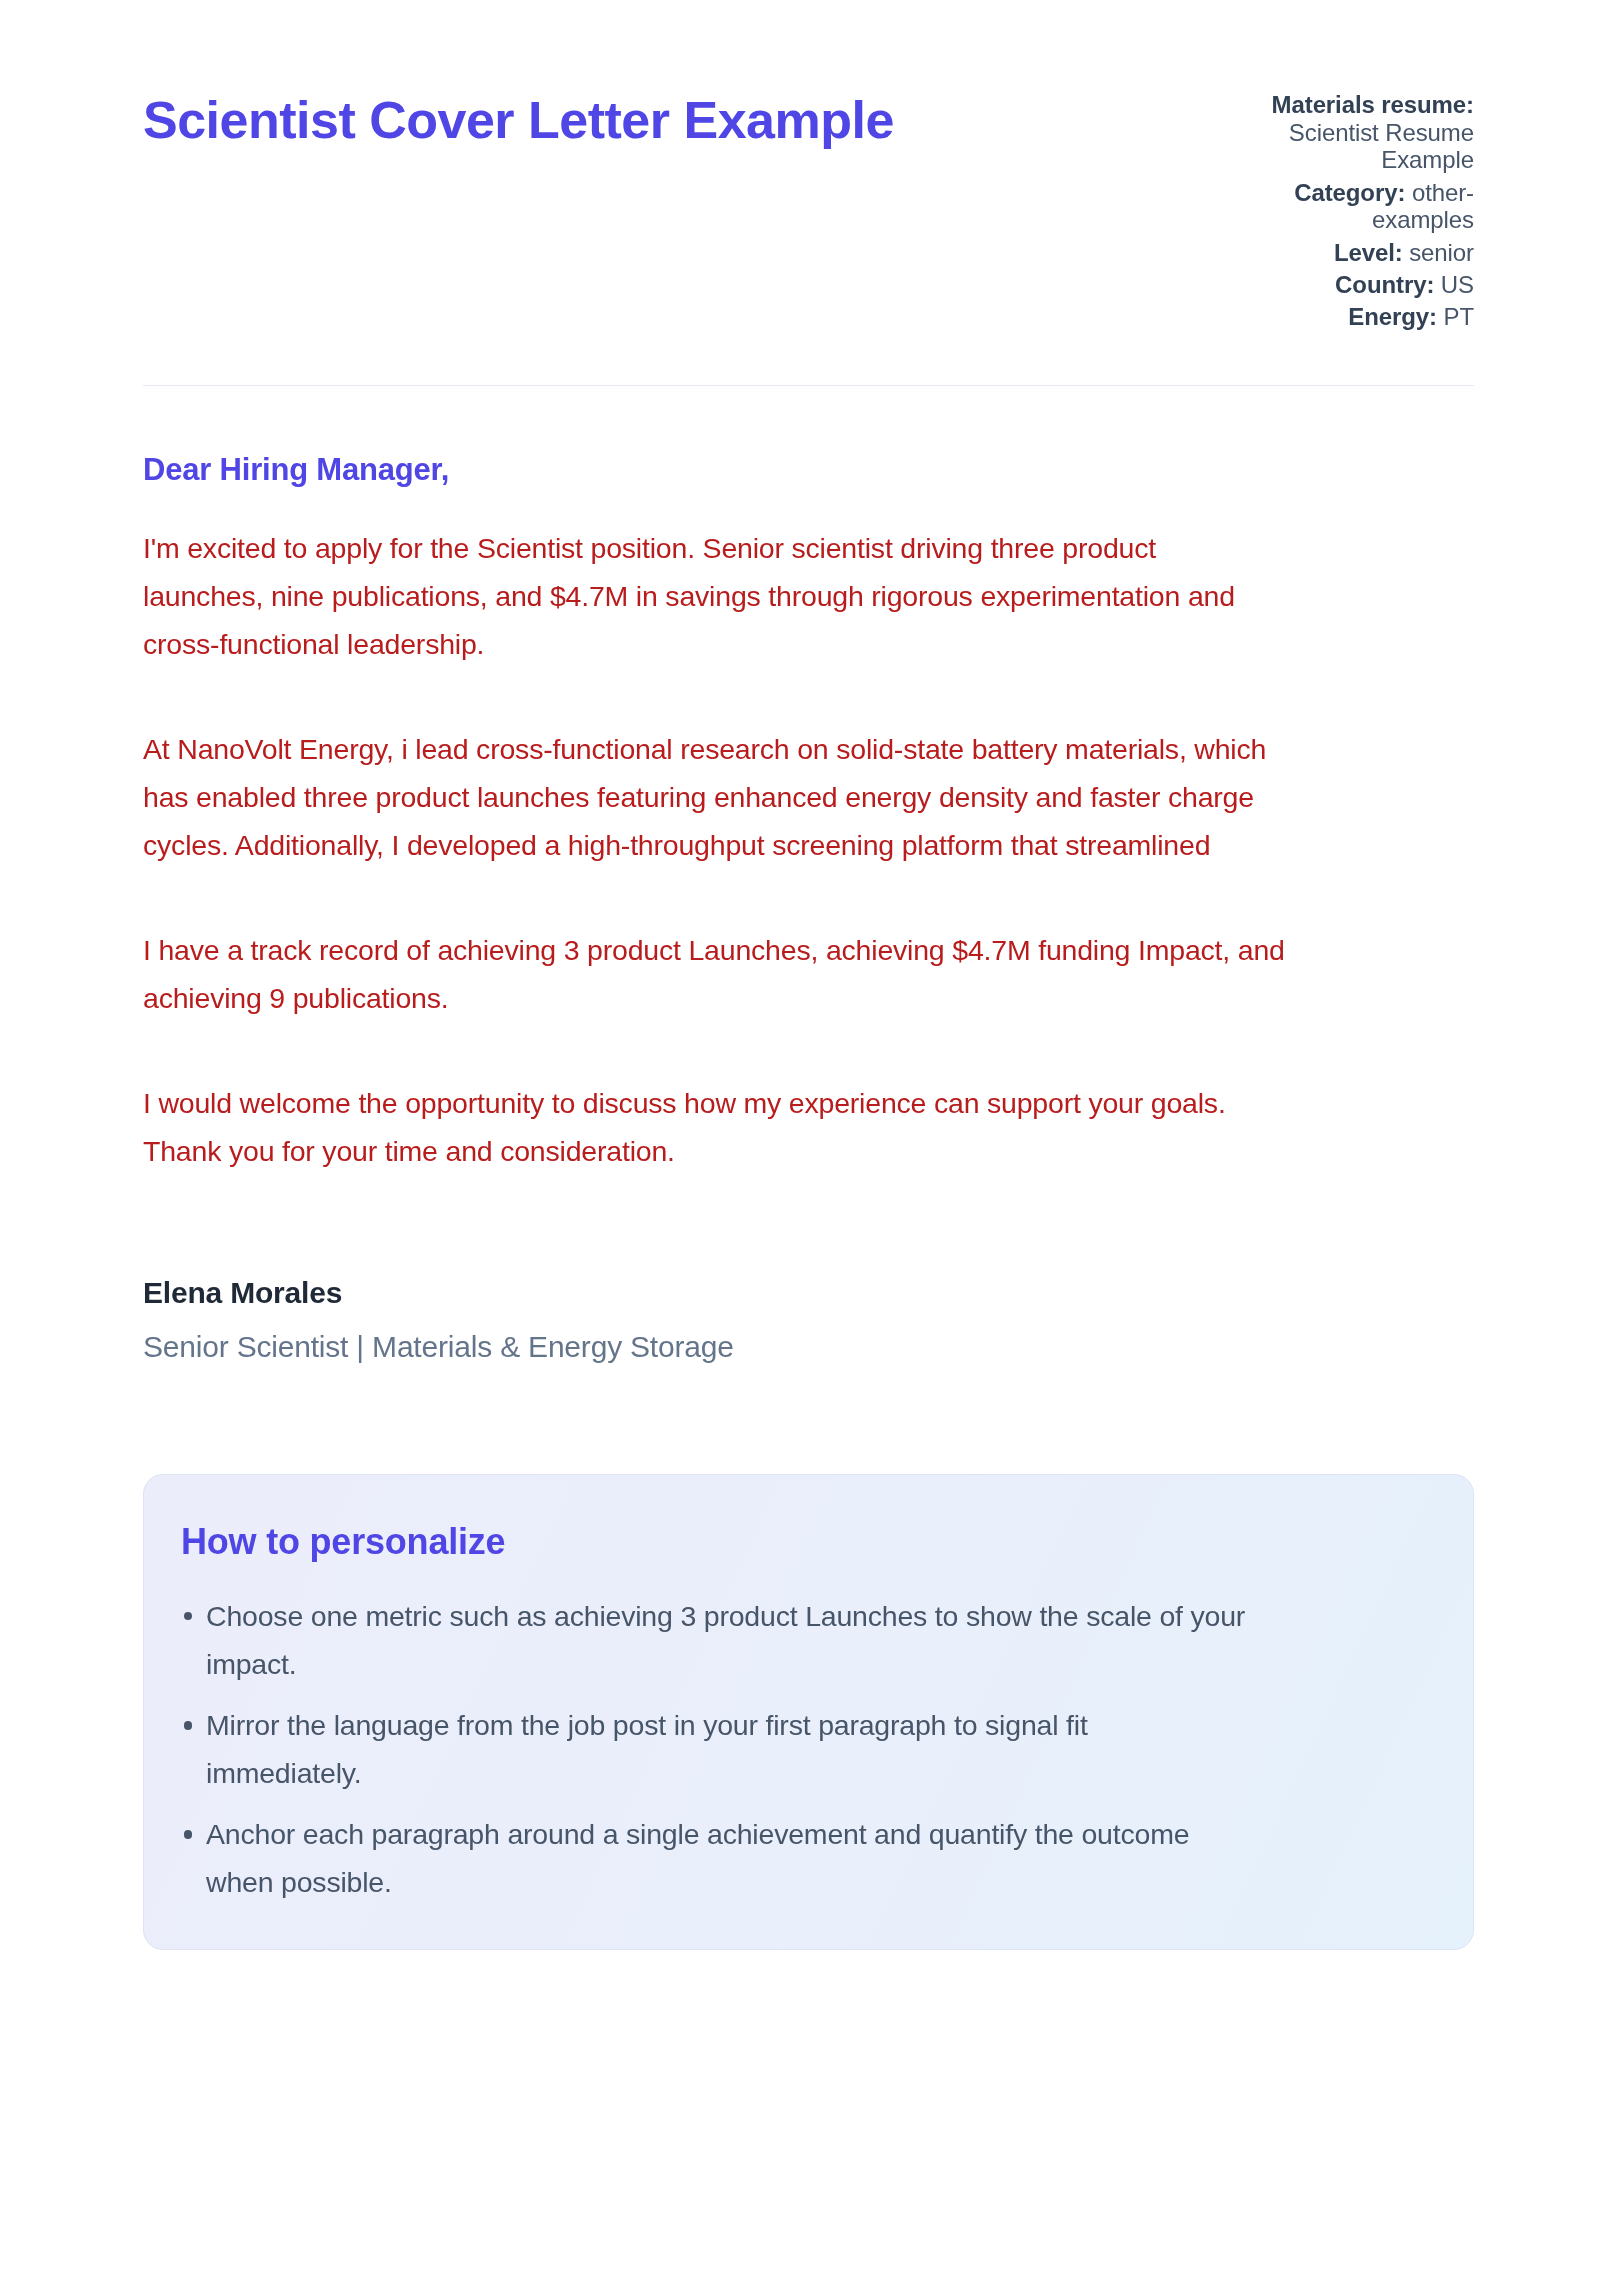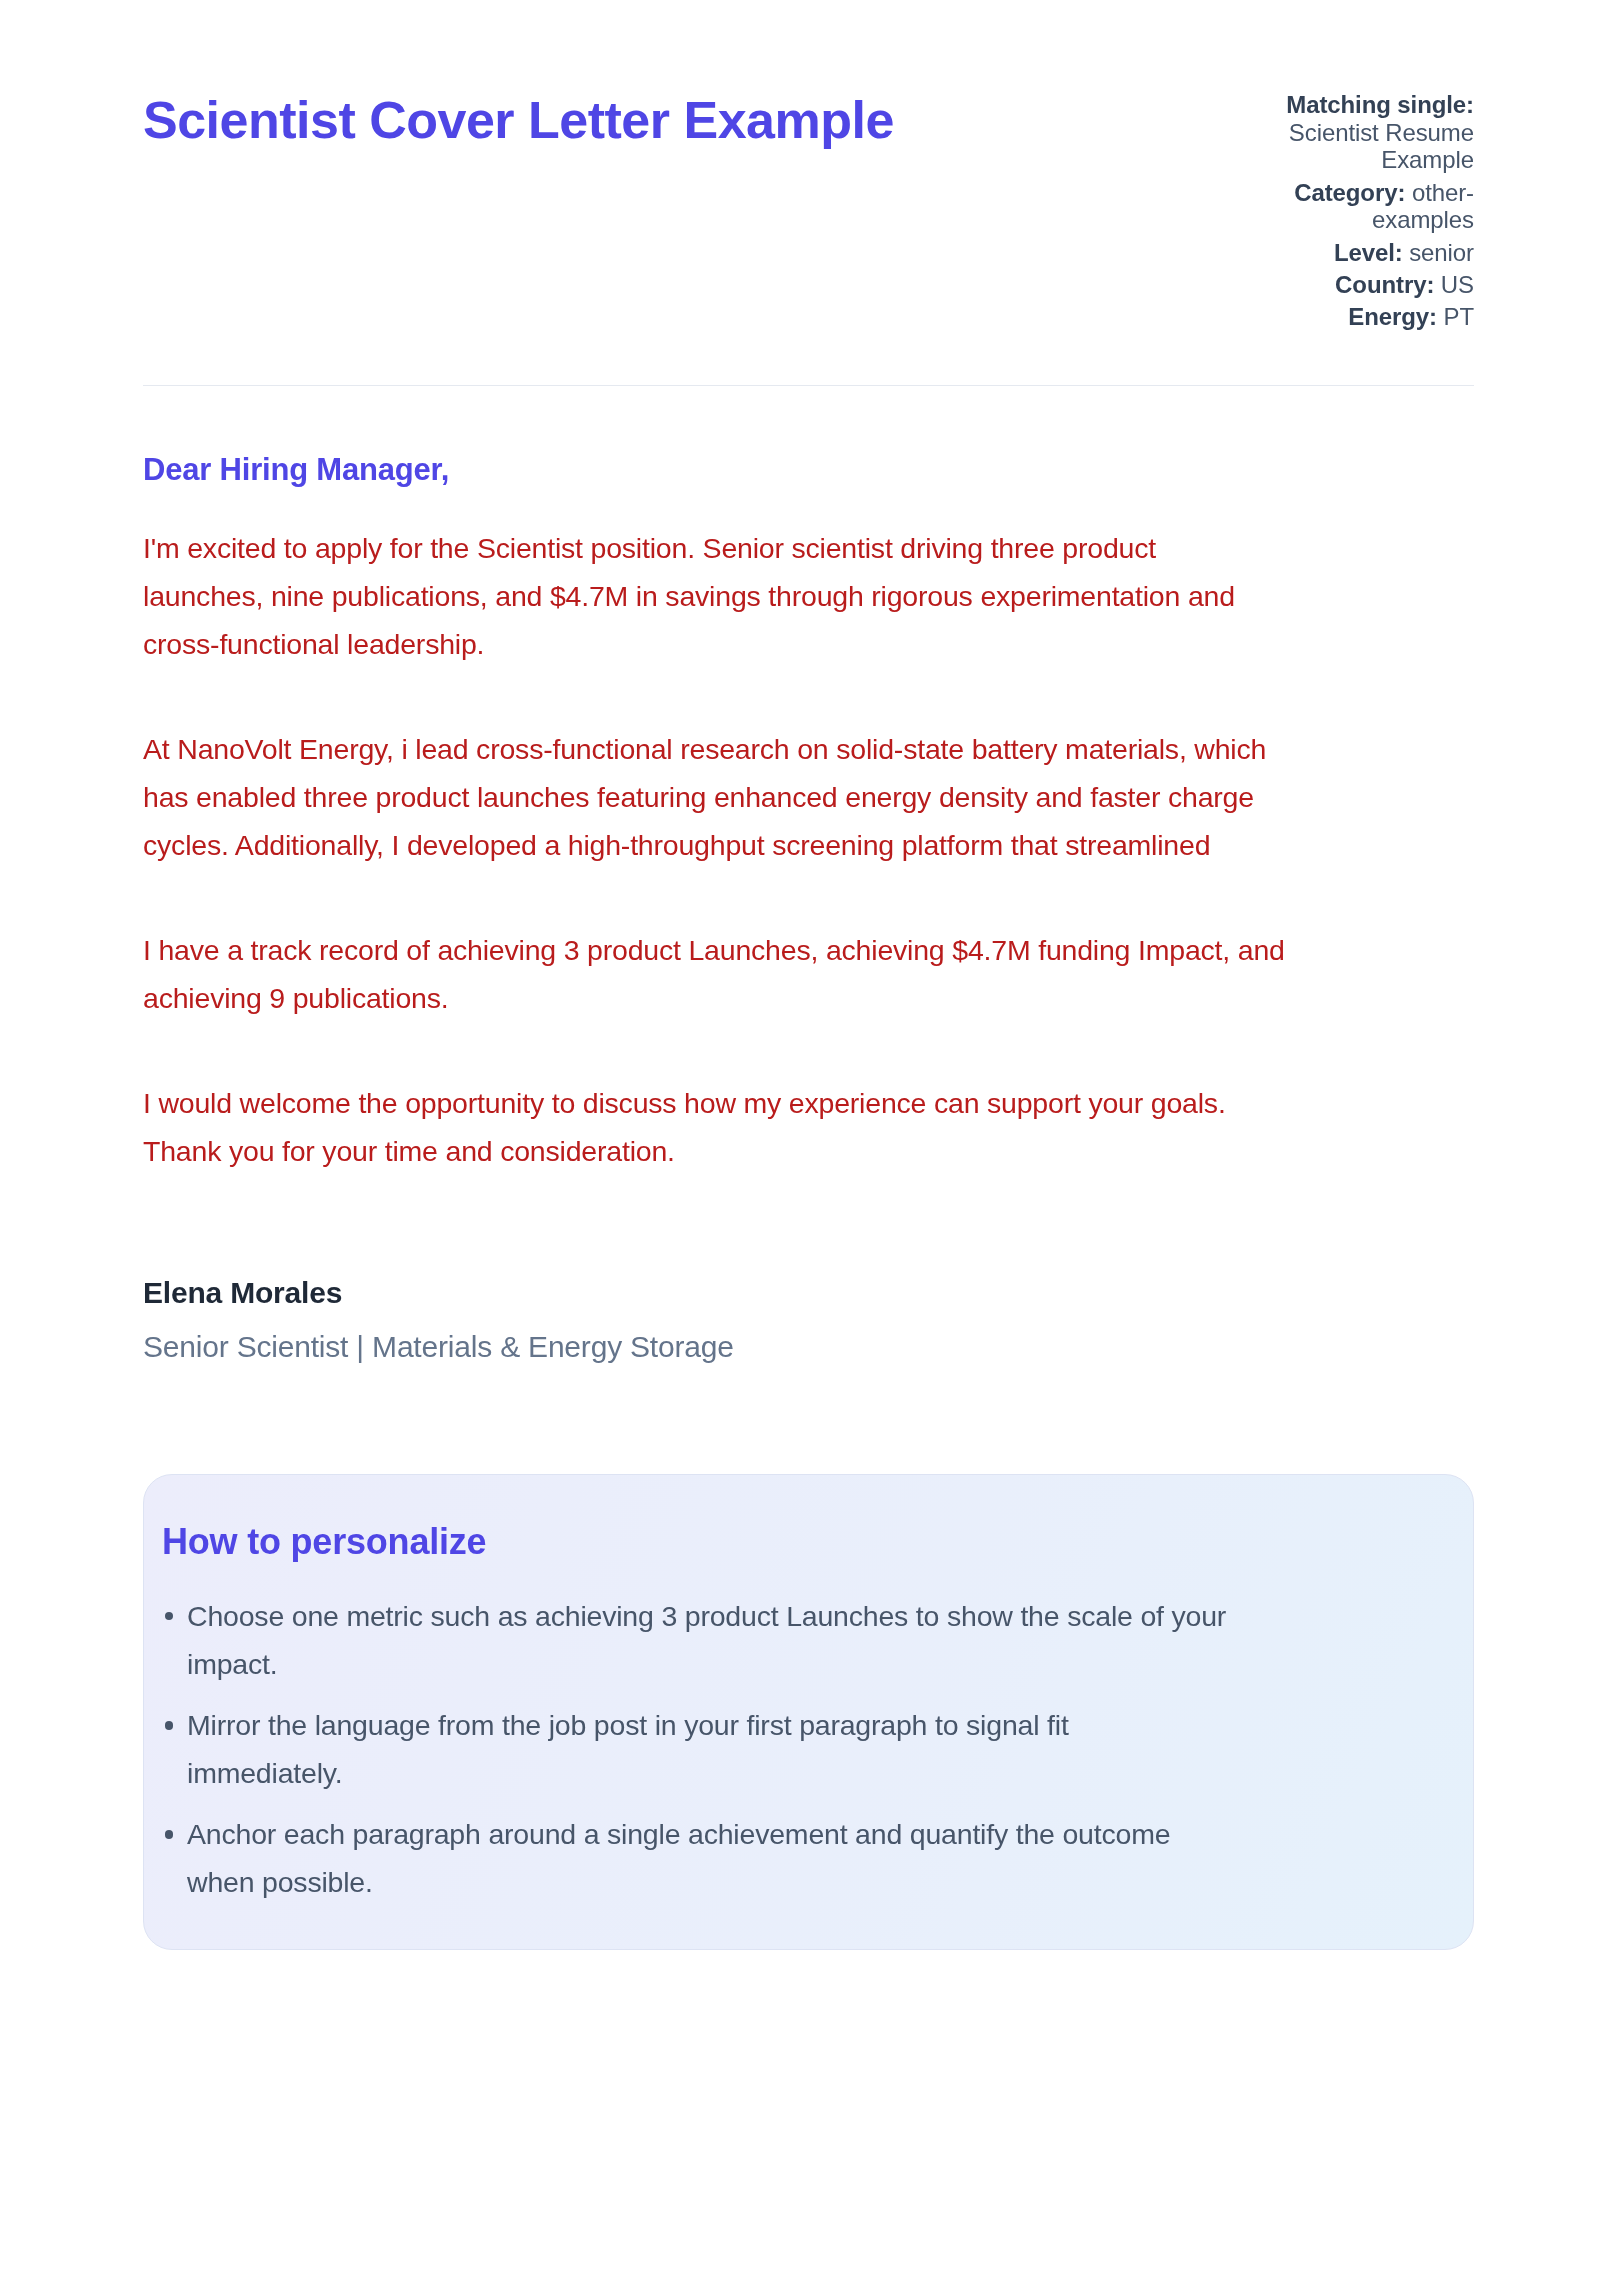--- a/index.html
+++ b/index.html
@@ -101,24 +101,24 @@
     margin-top: 15px;
     font-size: 30px;
     line-height: 40px;
     color: #64748b;
     letter-spacing: -0.2px;
   }
 
   
   .tips-card {
     margin-top: 107px;
-    border-radius: 29px;
+    border-radius: 20px;
     border: 1px solid #dde3f3;
     background: linear-gradient(115deg, #ecedfb 0%, #e9effb 55%, #e5f1fb 100%);
-    padding: 44px 38px 43px 18px;
+    padding: 44px 38px 43px 37px;
   }
   .tips-heading {
     margin: 0;
     font-size: 36px;
     line-height: 46px;
     font-weight: 700;
     color: #4f46e5;
     letter-spacing: -0.2px;
   }
   .tips-list {
@@ -151,21 +151,21 @@
 
 <div class="page">
 
   <header class="header">
     <div class="header-left">
       <h1 class="page-title">Scientist Cover Letter Example</h1>
     </div>
 
     <aside class="meta">
       <div class="meta-entry">
-        <b>Matching single:</b>
+        <b>Materials resume:</b>
         <span>Scientist Resume Example</span>
       </div>
       <div class="meta-entry">
         <b>Category:</b>
         <span>other-examples</span>
       </div>
       <div class="meta-entry">
         <b>Level:</b>
         <span>senior</span>
       </div>

